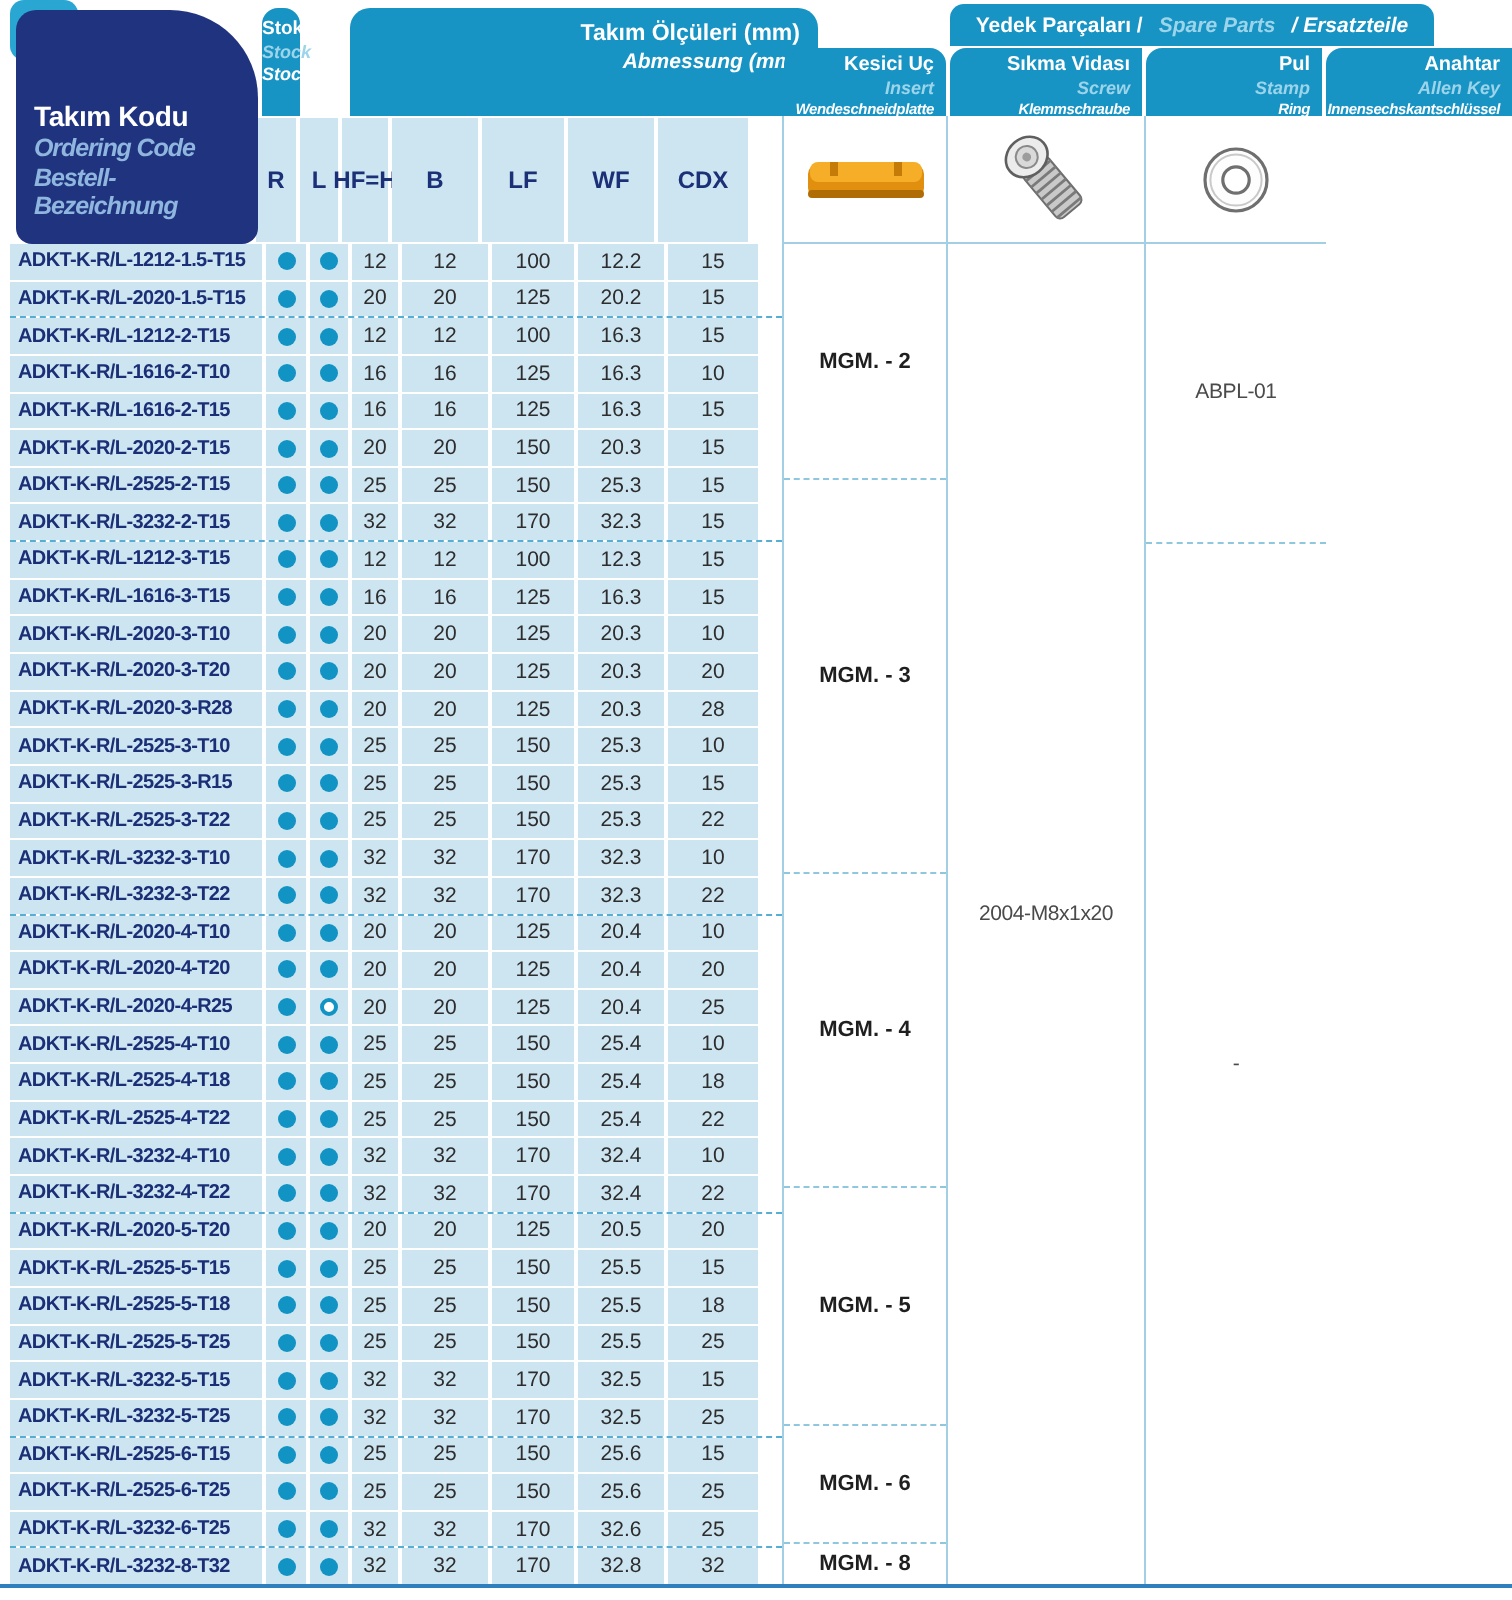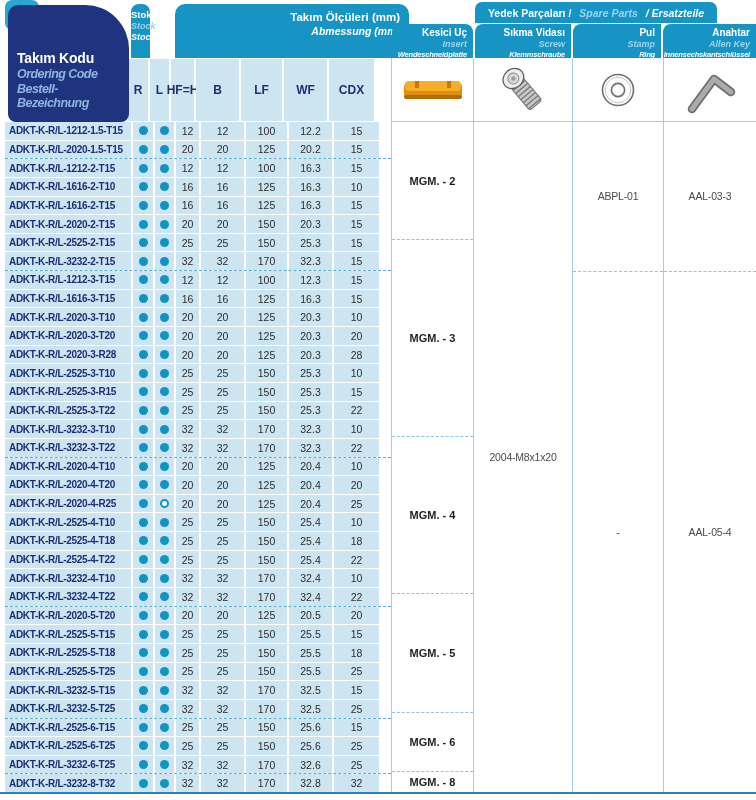--- a/index.html
+++ b/index.html
@@ -715,32 +715,16 @@
       <div class="sections">
           <div class="sec" style="flex: 8 1 0px;">
             <span class="part">ABPL-01</span>
           </div>
           <div class="sec" style="flex: 28 1 0px;">
             <span class="part">-</span>
           </div>
         </div>
     </div>
 
-    <div class="rcol key-col">
-      <div class="img-cell">
-        <svg width="58" height="48" viewBox="0 0 58 48" aria-hidden="true">
-          <polyline points="11,43 33,13 50,26" fill="none" stroke="#6f6f6f" stroke-width="8.5" stroke-linecap="round" stroke-linejoin="round"></polyline>
-          <polyline points="11,43 33,13 50,26" fill="none" stroke="#ababab" stroke-width="5" stroke-linecap="round" stroke-linejoin="round"></polyline>
-        </svg>
-      </div>
-      <div class="sections">
-          <div class="sec" style="flex: 8 1 0px;">
-            <span class="part">AAL-03-3</span>
-          </div>
-          <div class="sec" style="flex: 28 1 0px;">
-            <span class="part">AAL-05-4</span>
-          </div>
-        </div>
-    </div>
   </div>
 
   <div class="bottom-line"></div>
 </div>
 
 </body></html>

